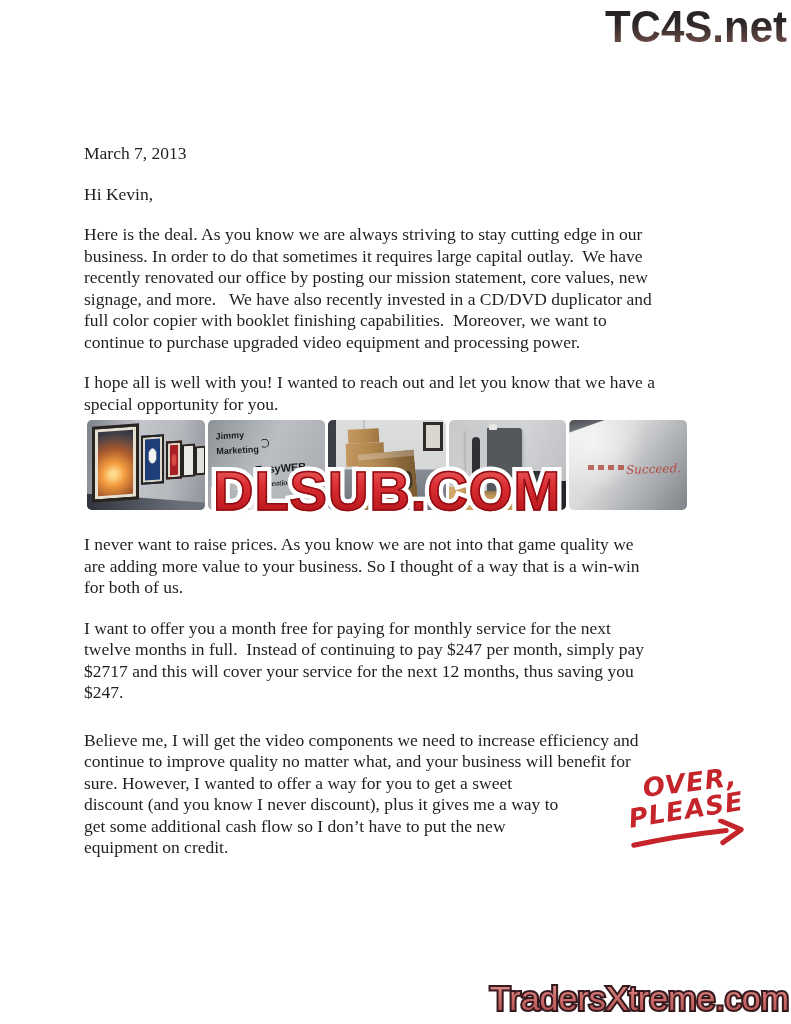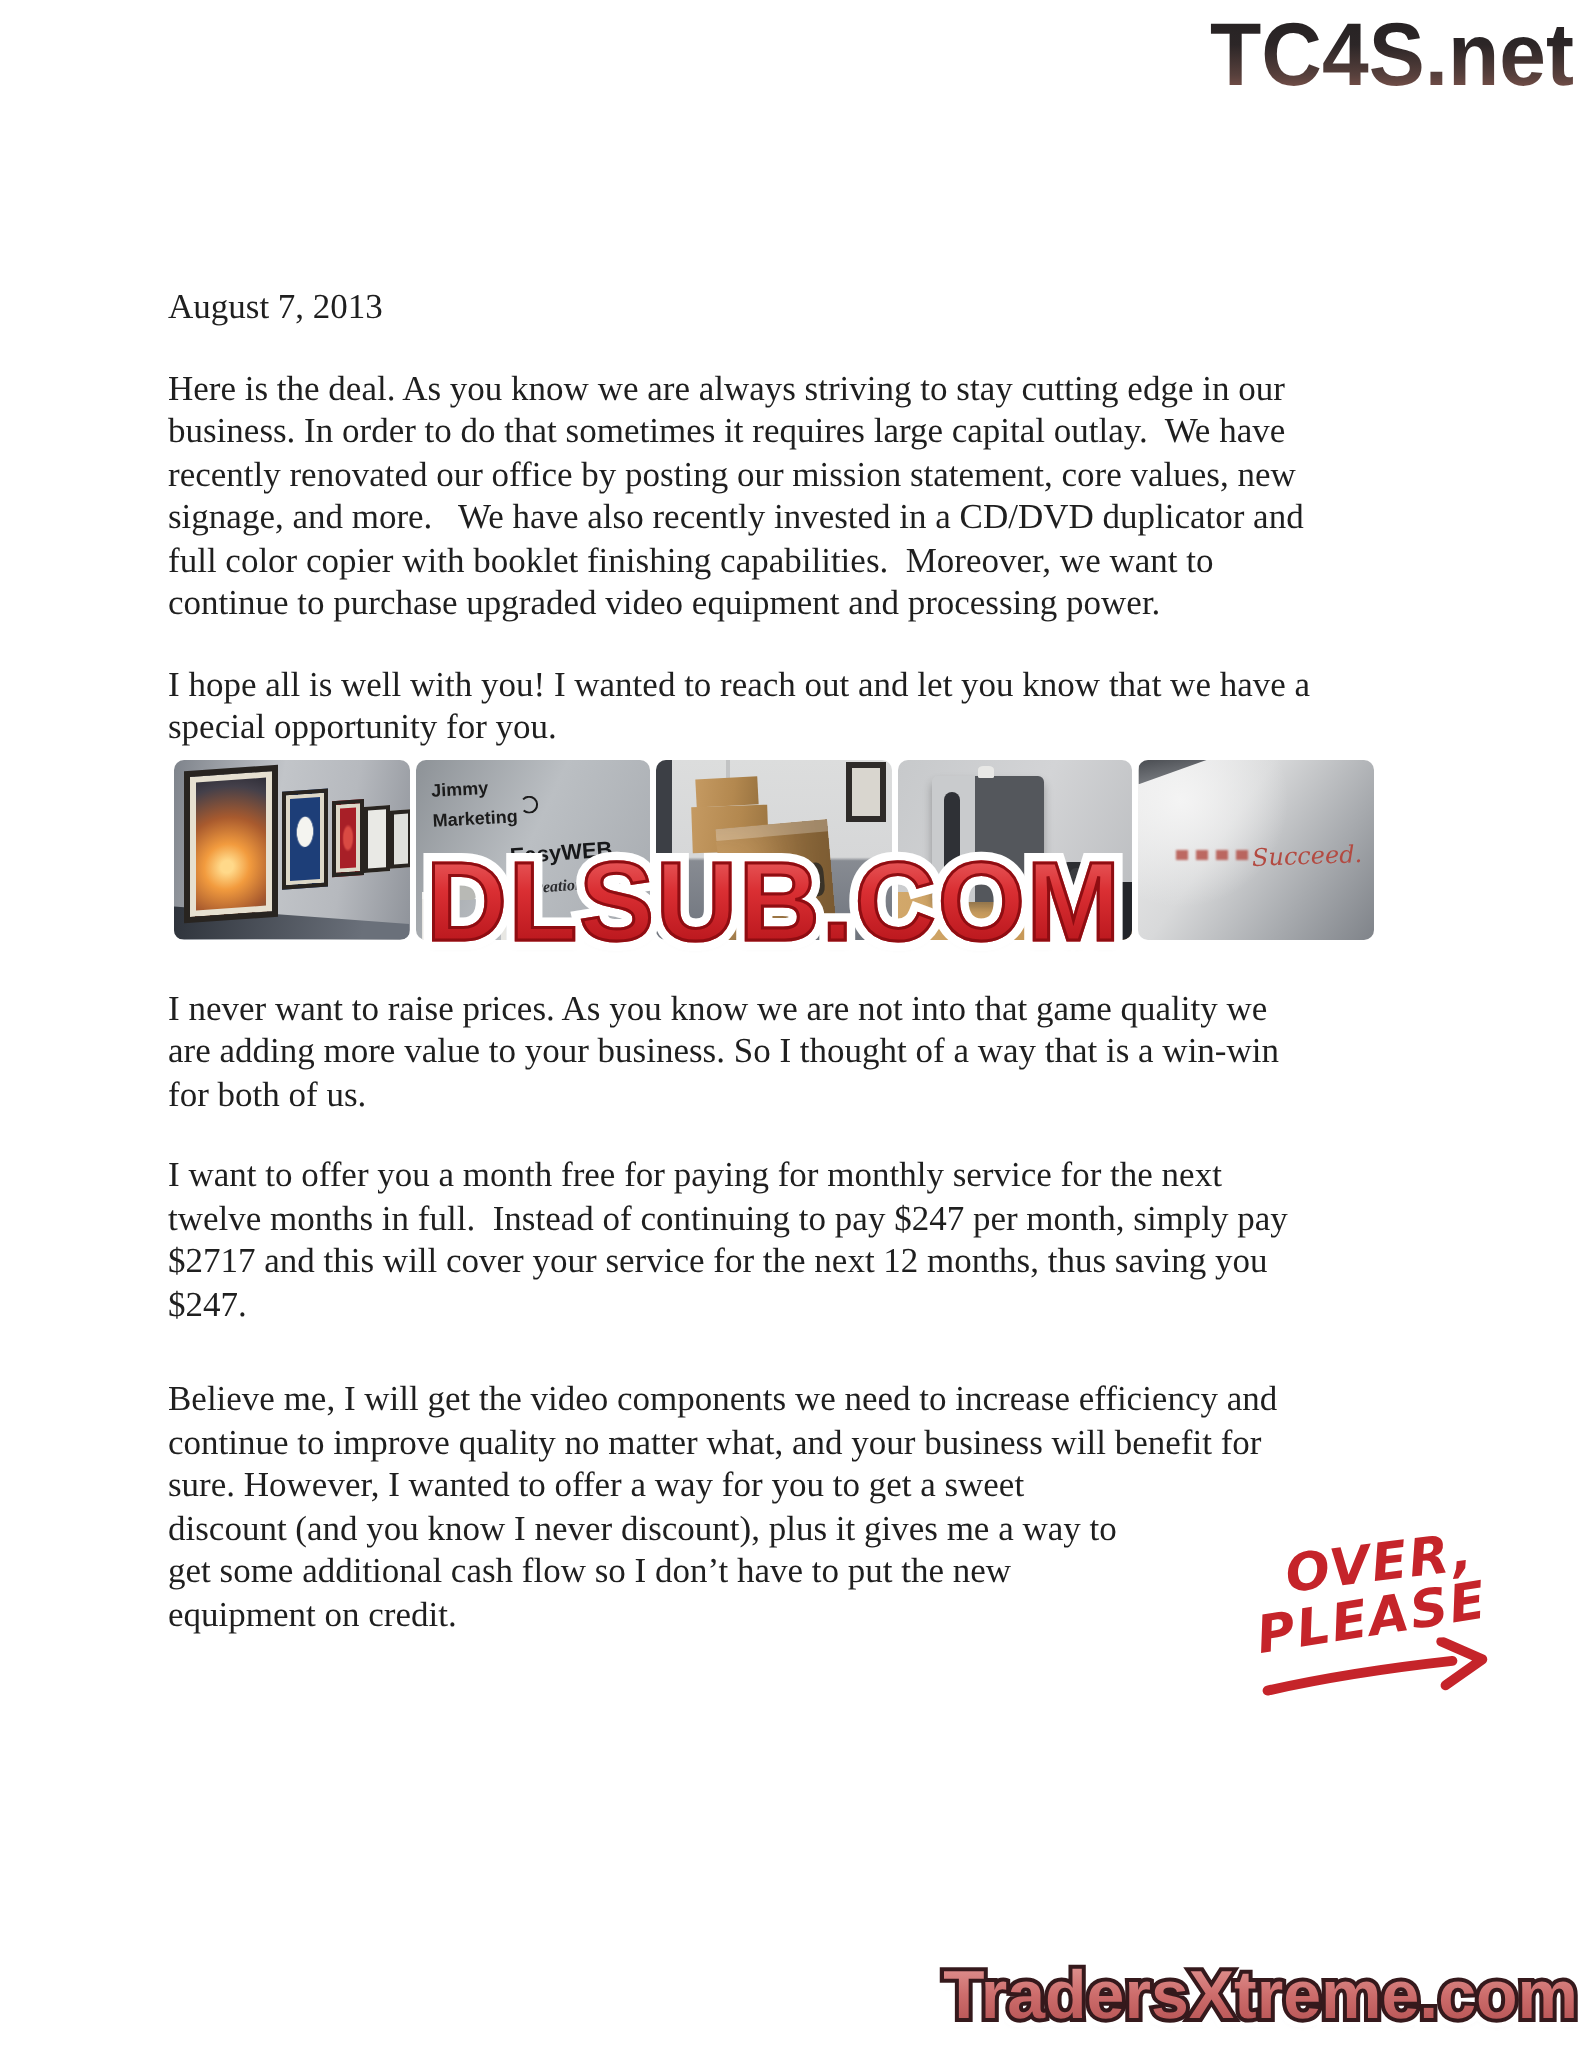--- a/index.html
+++ b/index.html
@@ -113,37 +113,38 @@
 
   
   .over-note { position:absolute; top:768px; left:626px; width:140px; color:#c5242a;
     font-family:"DejaVu Sans",sans-serif; font-weight:700; font-style:italic; transform:rotate(-3deg); }
   .over-note .l1 { font-size:26px; line-height:26px; margin-left:18px; transform:rotate(-4deg); letter-spacing:1px; }
   .over-note .l2 { font-size:26px; line-height:28px; margin-left:2px; transform:rotate(-6deg); letter-spacing:1px; }
   .over-note svg { display:block; margin:-2px 0 0 2px; }
 
   
   .txlogo { position:absolute; right:2px; bottom:6px; font-family:"Liberation Sans",sans-serif;
-    font-weight:700; font-size:34px; letter-spacing:0; display:inline-block; white-space:nowrap; }
+    font-weight:400; font-size:34px; letter-spacing:0; display:inline-block; white-space:nowrap; }
   .txlogo .outer { position:absolute; left:0; top:0; color:#fff; -webkit-text-stroke:9px #fff;
     text-shadow:0 2px 3px rgba(120,120,120,.5); }
   .txlogo .mid { position:absolute; left:0; top:0; color:#35191c; -webkit-text-stroke:4px #35191c; }
   .txlogo .top { position:relative;
     background:linear-gradient(180deg,#e39a98 0%,#cd6d6c 48%,#b14d4e 100%);
     -webkit-background-clip:text; background-clip:text; color:transparent; }
 </style>
 </head>
 <body>
 
 <div class="page">
 
   <div class="tc4s">TC4S.net</div>
 
   <div class="letter">
-    <p>August 7, 2013</p>
+    <p>March 7, 2013</p>
+    <p>Hi Kevin,</p>
     <p>Here is the deal. As you know we are always striving to stay cutting edge in our
 business. In order to do that sometimes it requires large capital outlay.  We have
 recently renovated our office by posting our mission statement, core values, new
 signage, and more.   We have also recently invested in a CD/DVD duplicator and
 full color copier with booklet finishing capabilities.  Moreover, we want to
 continue to purchase upgraded video equipment and processing power.</p>
     <p>I hope all is well with you! I wanted to reach out and let you know that we have a
 special opportunity for you.</p>
 
     <div class="photo-wrap">

